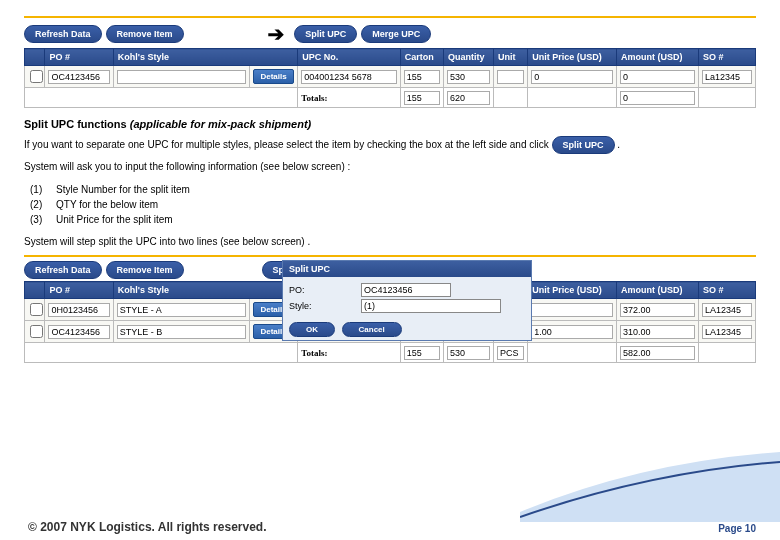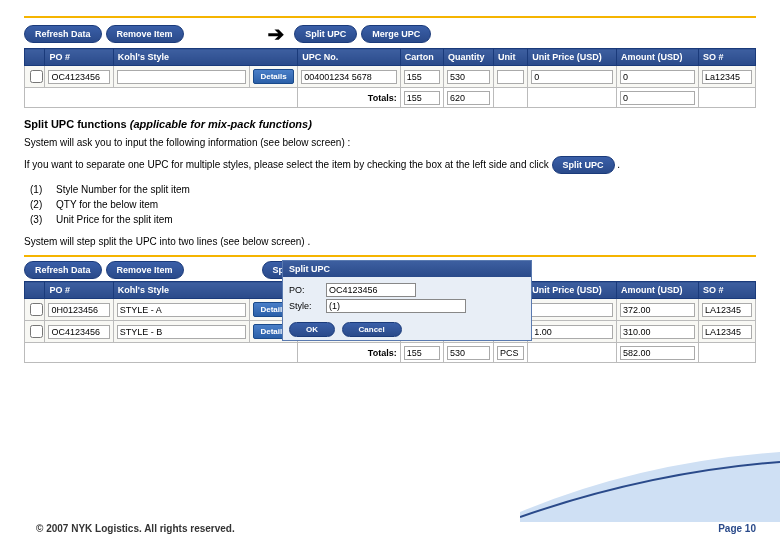--- a/index.html
+++ b/index.html
@@ -13,38 +13,38 @@
   .btn { background: linear-gradient(#3a5fa8,#2a4a8a); color: #fff; border: 1px solid #1a3a7a; font-size: 9px; font-weight: bold; padding: 3px 10px; border-radius: 9px; cursor: pointer; white-space: nowrap; }
   .gap { width: 70px; }
   .arrow { font-size: 20px; color: #000; font-weight: bold; margin: 0 6px; }
   .grid { border-collapse: collapse; width: 100%; font-size: 9px; table-layout: fixed; }
   .grid th { background: linear-gradient(#3d5fa0,#2a4a8a); color: #fff; font-weight: bold; padding: 3px 4px; border: 1px solid #1a3a7a; text-align: left; }
   .grid td { border: 1px solid #bbb; padding: 2px 3px; background: #f8f8f4; height: 20px; }
   .grid td input[type=text] { width: 100%; border: 1px solid #aaa; font-size: 9px; padding: 1px 2px; background: #fff; }
   .grid td input[type=checkbox] { margin: 2px; }
   .detbtn { background: linear-gradient(#4a7fc8,#2a5fa8); color: #fff; border: 1px solid #1a4a8a; font-size: 8px; font-weight: bold; padding: 2px 6px; border-radius: 2px; cursor: pointer; }
   .totrow td { background: #fff; font-weight: bold; text-align: right; }
-  .totrow td.tl { text-align: right; }
+  .totrow td.tl { text-align: left; font-family: Liberation Serif, serif; }
   .section { margin: 10px 0 6px 0; font-size: 11px; }
   .section .bold { font-weight: bold; text-align: right; }
   .section .it { font-style: italic; }
   .para { font-size: 10px; margin: 6px 0; line-height: 1.4; }
   .inlinebtn { display: inline-block; vertical-align: middle; }
   .numlist { margin: 8px 0 8px 6px; font-size: 10px; line-height: 1.5; }
   .numlist div span.n { display: inline-block; width: 26px; }
   .dialog { position: absolute; top: 260px; left: 282px; width: 250px; border: 1px solid #5a7ab0; background: #e8eef6; font-size: 9px; }
   .dialog .dh { background: linear-gradient(#3d5fa0,#2a4a8a); color: #fff; font-weight: bold; padding: 3px 6px; }
   .dialog .db { padding: 4px 6px; }
   .dialog .drow { display: flex; align-items: center; margin: 2px 0; }
-  .dialog .drow label { width: 37px; }
+  .dialog .drow label { width: 72px; }
   .dialog .drow input { border: 1px solid #888; font-size: 9px; padding: 1px 2px; }
   .dialog .drow .l2 { margin-left: 8px; width: 30px; }
   .dialog .dbtns { padding: 3px 6px; }
   .dialog .dbtns .btn { font-size: 8px; padding: 2px 16px; margin-right: 4px; }
-  .foot { position: absolute; bottom: 6px; left: 36px; font-size: 10px; font-weight: bold; color: #333; }
+  .foot { position: absolute; bottom: 6px; left: 28px; font-size: 12px; font-weight: bold; color: #333; }
   .pagenum { position: absolute; bottom: 6px; right: 24px; font-size: 10px; font-weight: bold; color: #2a4a8a; }
   .swoosh { position: absolute; bottom: 18px; right: 0; width: 260px; height: 70px; pointer-events: none; z-index: -1; }
   .c-po { width: 60px; } .c-chk { width: 18px; } .c-st { width: 120px; } .c-det { width: 42px; } .c-upc { width: 90px; } .c-ct { width: 38px; } .c-qt { width: 44px; } .c-ut { width: 30px; } .c-up { width: 78px; } .c-am { width: 72px; } .c-so { width: 50px; }
 </style>
 </head>
 <body>
 
 <div class="slide">
 
   <div class="yl"></div>
@@ -105,32 +105,32 @@
       <td></td>
           <td></td>
       <td><input type="text" value="0" style=""></td>
       <td></td>
     </tr>
   </tbody>
     </table>
 
   <div class="section">
     <span class="bold">Split UPC functions</span>
-    <span class="bold it">(applicable for mix-pack functions)</span>
-  </div>
-
-  <div class="para">
-    <span class="bold">System will ask you to input the following information</span>
-    <span class="bold it">(see below screen) :</span>
+    <span class="bold it">(applicable for mix-pack shipment)</span>
   </div>
 
   <div class="para">
     <span>If you want to separate one UPC for multiple styles, please select the item by checking the box at the left side and click</span>
     <button class="btn inlinebtn">Split UPC</button>
     <span>.</span>
+  </div>
+
+  <div class="para">
+    <span class="bold">System will ask you to input the following information</span>
+    <span class="bold it">(see below screen) :</span>
   </div>
 
   <div class="numlist">
     <div><span class="n">(1)</span><span>Style Number for the split item</span></div>
     <div><span class="n">(2)</span><span>QTY for the below item</span></div>
     <div><span class="n">(3)</span><span>Unit Price for the split item</span></div>
   </div>
 
   <div class="para">
     <span class="bold">System will step split the UPC into two lines</span>

